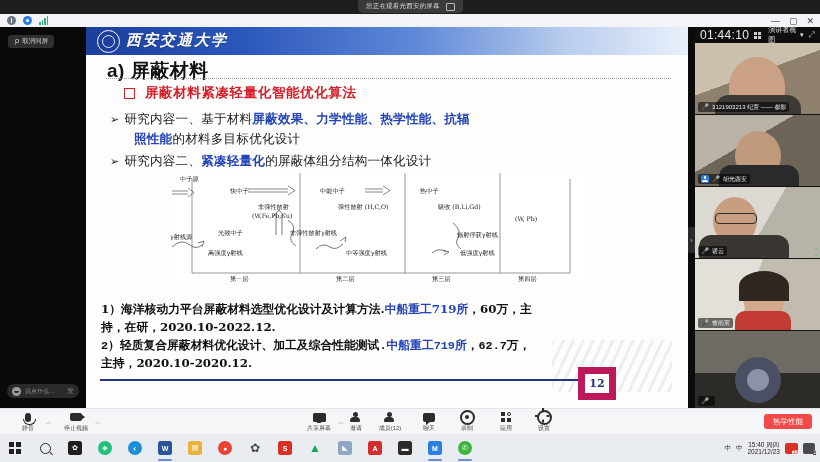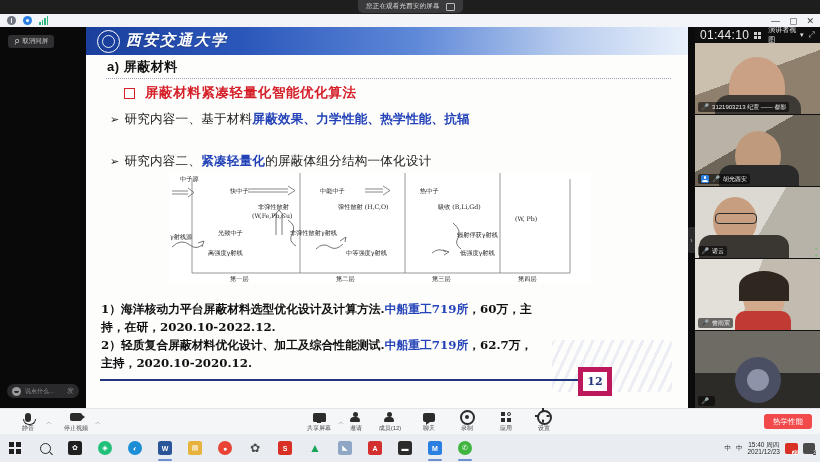--- a/index.html
+++ b/index.html
@@ -56,21 +56,21 @@
 
   .banner{position:absolute;left:0;top:0;width:602px;height:28px;
           background:linear-gradient(90deg,#1b3f9c 0%,#2b57bb 26%,#5f89d8 55%,#b9cdee 80%,#e9f0fb 100%);}
   .seal{position:absolute;left:11px;top:3px;width:21px;height:21px;border-radius:50%;
         border:1.6px solid #ffffff;background:#1b3f9c;display:flex;align-items:center;justify-content:center;}
   .seal:after{content:"";width:11px;height:11px;border-radius:50%;border:1.2px solid #e8eefc;}
   .uni-name{position:absolute;left:40px;top:4px;color:#ffffff;font-size:15px;letter-spacing:2px;
             font-family:"DejaVu Serif","Liberation Serif",serif;font-weight:bold;font-style:italic;
             text-shadow:0 1px 1px rgba(0,0,0,.25);}
 
-  .h-a{position:absolute;left:21px;top:31px;font-size:13px;font-weight:bold;color:#111;letter-spacing:.5px;}
+  .h-a{position:absolute;left:21px;top:31px;font-size:19px;font-weight:bold;color:#111;letter-spacing:.5px;}
   .dotrule{position:absolute;left:20px;top:51px;width:565px;border-top:1.3px dotted #9aa2b4;}
 
   .redline{position:absolute;left:38px;top:57px;display:flex;align-items:center;gap:10px;}
   .sq{width:9px;height:9px;border:1.8px solid #d5202a;background:#fff;display:inline-block;}
   .redtxt{color:#d5202a;font-size:13.5px;font-weight:bold;letter-spacing:.6px;
           font-family:"DejaVu Serif","Liberation Serif",serif;}
 
   .bl{position:absolute;font-size:12.6px;color:#1b1b1b;font-family:"DejaVu Serif","Liberation Serif",serif;
       letter-spacing:.2px;white-space:nowrap;}
   .bl .ar{color:#1b1b1b;font-size:11px;margin-right:5px;}
@@ -83,25 +83,25 @@
   .fig{position:absolute;left:84px;top:146px;width:420px;height:110px;background:#ffffff;}
   .fig svg{position:absolute;left:0;top:0;}
   .figcap{position:absolute;left:0;top:258px;width:602px;text-align:center;font-size:10px;color:#111;
           font-family:"DejaVu Serif","Liberation Serif",serif;font-weight:bold;}
 
   .itm{position:absolute;font-size:11.8px;color:#101010;font-weight:bold;
        font-family:"DejaVu Serif","Liberation Serif",serif;white-space:nowrap;}
   .itm .blue{color:#2342b8;}
   .i1{left:15px;top:275px;}
   .i1b{left:15px;top:293px;text-align:right;}
-  .i2{left:15px;top:311px;}
+  .i2{left:15px;top:311px;font-family:Liberation Mono, monospace;}
   .i2b{left:15px;top:329px;}
 
   .footrule{position:absolute;left:14px;top:352px;width:480px;border-top:2px solid #22357e;}
-  .pagebox{position:absolute;left:492px;top:340px;width:24px;height:19px;border:5px solid #be185d;
+  .pagebox{position:absolute;left:492px;top:340px;width:24px;height:19px;border:7px solid #be185d;
            display:flex;align-items:center;justify-content:center;color:#22357e;font-size:11px;font-weight:bold;
            font-family:"DejaVu Serif","Liberation Serif",serif;background:#fff;}
   .wm{position:absolute;right:16px;bottom:16px;width:120px;height:52px;opacity:.12;
       background:repeating-linear-gradient(115deg,#6b7fae 0 3px,transparent 3px 9px);border-radius:4px;}
 
   .sidearrow{position:absolute;left:688px;top:200px;width:7px;height:26px;background:#2b2b2b;color:#b5b5b5;
              font-size:7px;display:flex;align-items:center;justify-content:center;border-radius:2px 0 0 2px;}
 
   
   .rail{position:absolute;left:695px;top:0;width:125px;height:381px;background:#121212;}
@@ -238,20 +238,23 @@
         <div class="h-a">a) 屏蔽材料</div>
         <div class="dotrule"></div>
 
         <div class="redline">
           <span class="sq"></span>
           <span class="redtxt">屏蔽材料紧凑轻量化智能优化算法</span>
         </div>
 
         <div class="bl b1">
           <span class="ar">➢</span><span>研究内容一、基于材料</span><span class="em">屏蔽效果、力学性能、热学性能、抗辐</span>
+        </div>
+        <div class="bl b1b">
+          <span class="em">照性能</span><span>的材料多目标优化设计</span>
         </div>
         <div class="bl b2">
           <span class="ar">➢</span><span>研究内容二、</span><span class="em">紧凑轻量化</span><span>的屏蔽体组分结构一体化设计</span>
         </div>
 
         <div class="fig">
           <svg width="420" height="110" xmlns="http://www.w3.org/2000/svg">
             <g stroke="#6b6b6b" stroke-width="0.7" fill="none">
               <line x1="22" y1="6" x2="22" y2="100"></line>
               <line x1="130" y1="0" x2="130" y2="100"></line>

